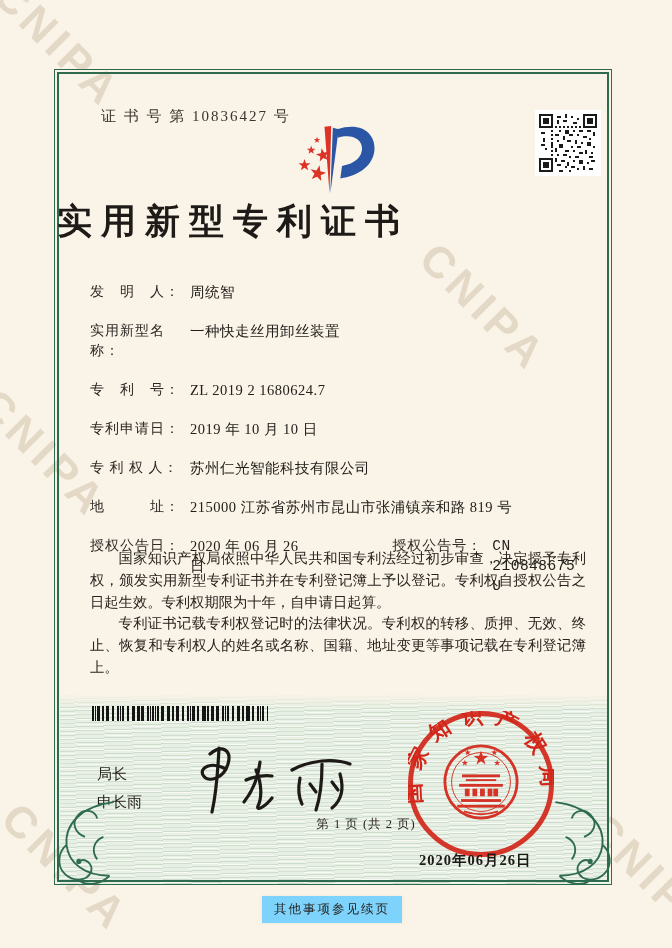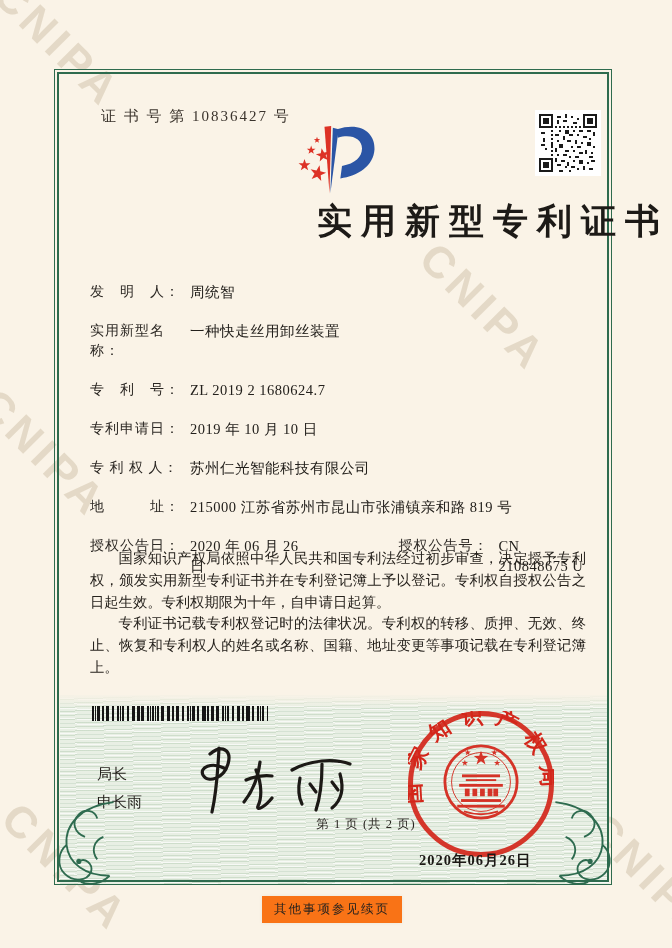--- a/index.html
+++ b/index.html
@@ -24,29 +24,29 @@
   }
   .cert-no{
     position:absolute;left:101px;top:107px;font-size:15px;letter-spacing:2px;color:#3a332c;
   }
   .logo{position:absolute;left:287px;top:112px;width:100px;height:88px;}
   .qr{
     position:absolute;left:535px;top:110px;width:66px;height:66px;
     background:#fff;padding:0;display:flex;align-items:center;justify-content:center;
   }
   .title{
-    position:absolute;left:57px;top:198px;width:612px;text-align:right;
+    position:absolute;left:57px;top:198px;width:612px;text-align:left;
     font-size:35px;font-weight:600;letter-spacing:9px;color:#1d1a17;
   }
   .fields{position:absolute;left:90px;top:282px;width:500px;}
   .frow{display:flex;line-height:20px;margin-bottom:19px;font-size:14px;}
   .flabel{display:inline-block;width:100px;letter-spacing:1px;color:#2c2824;flex:none;}
   .fvalue{font-size:14.5px;color:#23201c;letter-spacing:0.5px;}
   .grant{display:flex;line-height:20px;font-size:14px;justify-content:center;}
-  .grant .pair2{margin-left:92px;display:flex;}
+  .grant .pair2{margin-left:92px;display:flex;font-family:Liberation Mono, monospace;}
   .paras{
     position:absolute;left:90px;top:548px;width:496px;
     font-size:14.3px;line-height:21.8px;text-align:justify;color:#26221d;
   }
   .paras p{margin:0;text-indent:2em;}
   .band{
     position:absolute;left:60px;top:695px;width:549px;height:189px;
     background-color:#e8efe4;
     background-image:
       linear-gradient(180deg,#f7f2e6 0,rgba(247,242,230,0) 14px),
@@ -70,21 +70,21 @@
   .seal-emblem{position:absolute;left:30px;top:26px;}
   .seal-date{
     position:absolute;left:419px;top:813px;font-size:14.5px;letter-spacing:1px;
     color:#1c1916;font-weight:600;z-index:5;margin-top:38px;
   }
   .page-ind{
     position:absolute;left:57px;top:816px;width:618px;text-align:center;
     font-size:12.5px;letter-spacing:1px;color:#2a2622;z-index:4;
   }
   .cont-note{
-    position:absolute;left:262px;top:896px;background:#f97316;
+    position:absolute;left:262px;top:896px;background:#7dd3fc;
     padding:5px 12px;font-size:12.5px;letter-spacing:2px;color:#26221e;
     box-shadow:0 0 4px rgba(0,0,0,0.06);z-index:6;
   }
   .flourish{position:absolute;width:72px;height:92px;z-index:3;}
   .flourish.left{left:50px;top:796px;}
   .flourish.right{left:547px;top:796px;transform:scaleX(-1);}
 </style>
 </head>
 <body>
 

